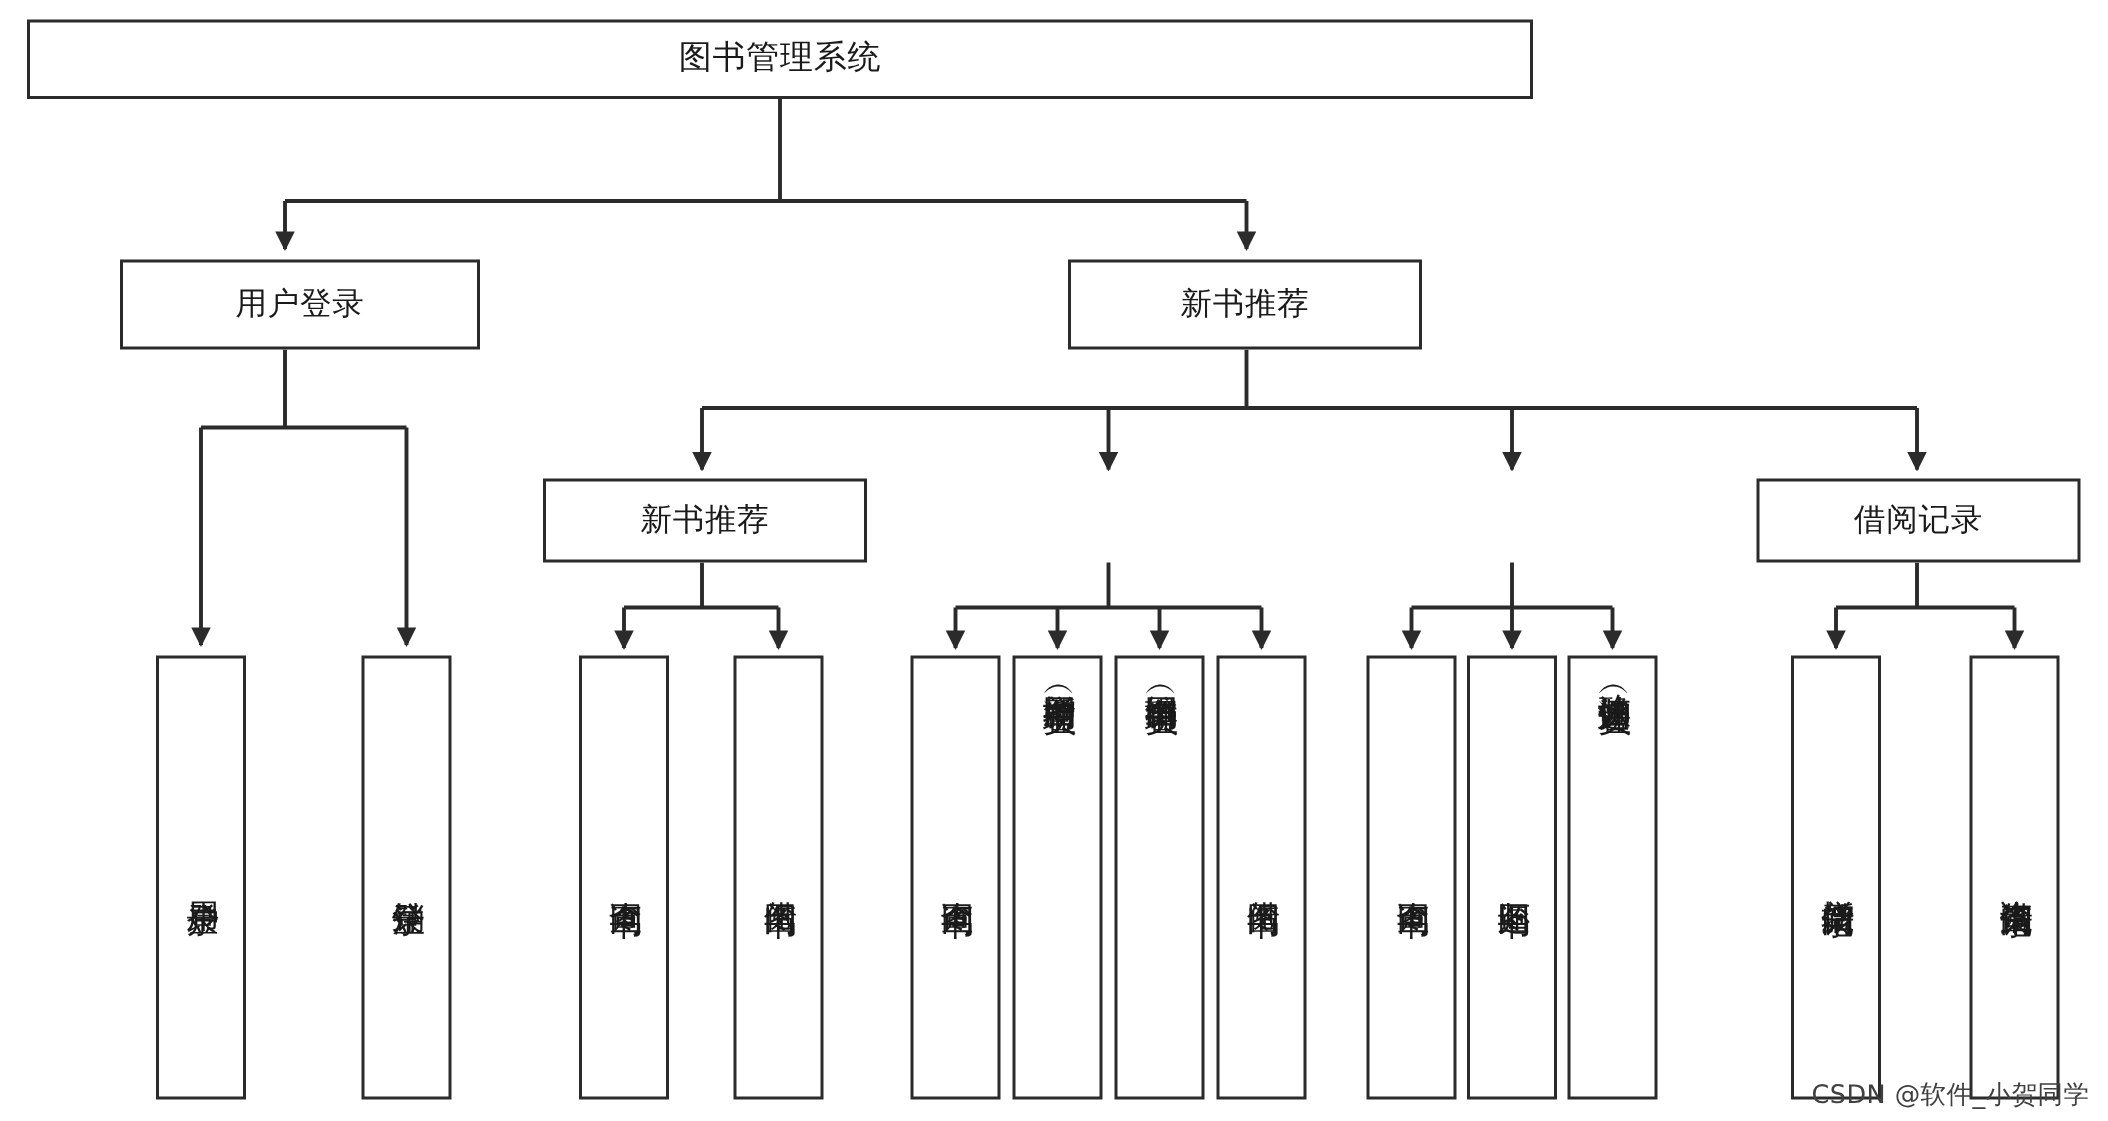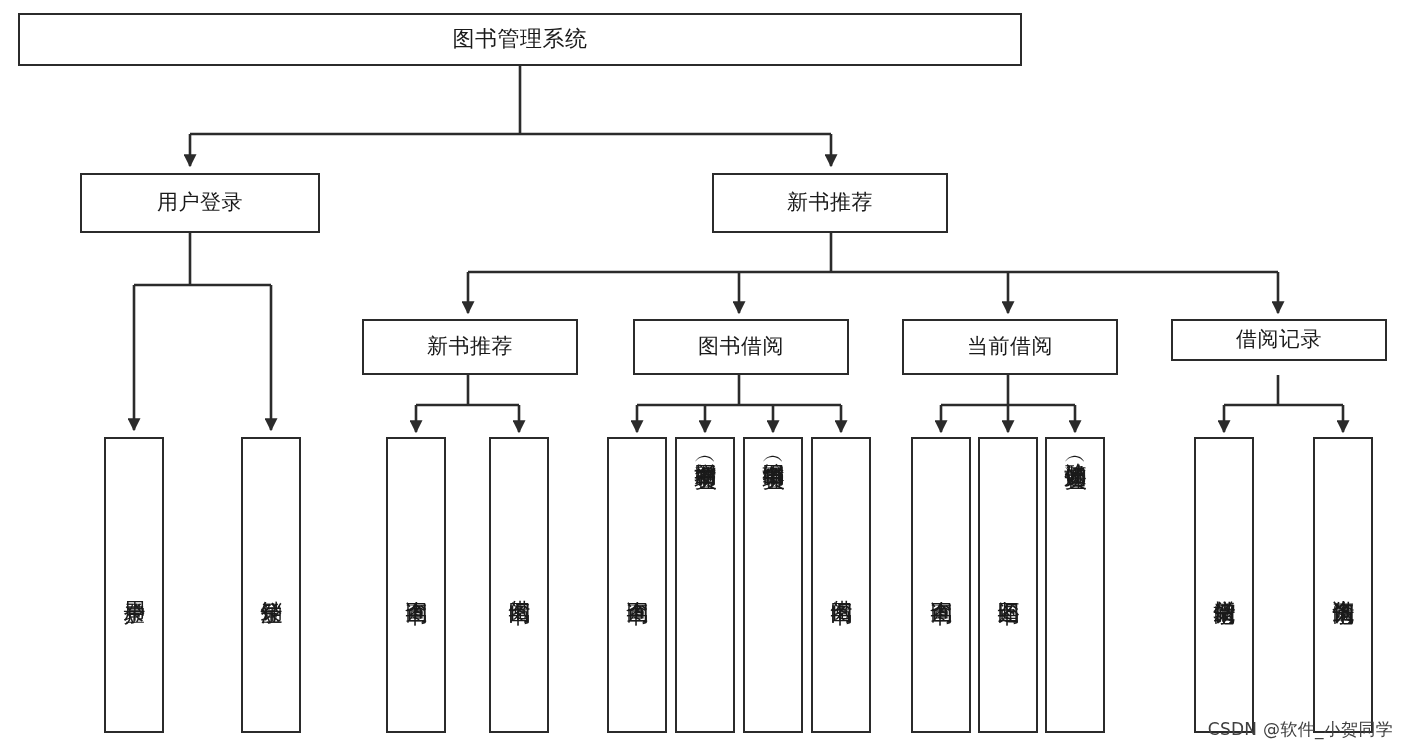--- a/index.html
+++ b/index.html
@@ -131,27 +131,21 @@
   <div class="node horiz" style="left:80px; top:173px; width:240px; height:60px;">
     <span class="node-label">用户登录</span>
   </div>
   <div class="node horiz" style="left:712px; top:173px; width:236px; height:60px;">
     <span class="node-label">新书推荐</span>
   </div>
 
   <div class="node horiz" style="left:362px; top:319px; width:216px; height:56px;">
     <span class="node-label">新书推荐</span>
   </div>
-  <div class="node horiz" style="left:633px; top:319px; width:216px; height:56px;">
-    <span class="node-label">图书借阅</span>
-  </div>
-  <div class="node horiz" style="left:902px; top:319px; width:216px; height:56px;">
-    <span class="node-label">当前借阅</span>
-  </div>
-  <div class="node horiz" style="left:1171px; top:319px; width:216px; height:42px;">
+  <div class="node horiz" style="left:1171px; top:319px; width:216px; height:56px;">
     <span class="node-label">借阅记录</span>
   </div>
 
   <div class="node vert center-v" style="left:104px; top:437px; width:60px; height:296px;">
     <span class="node-label">用户登录</span>
   </div>
   <div class="node vert center-v" style="left:241px; top:437px; width:60px; height:296px;">
     <span class="node-label">注销登录</span>
   </div>
 

